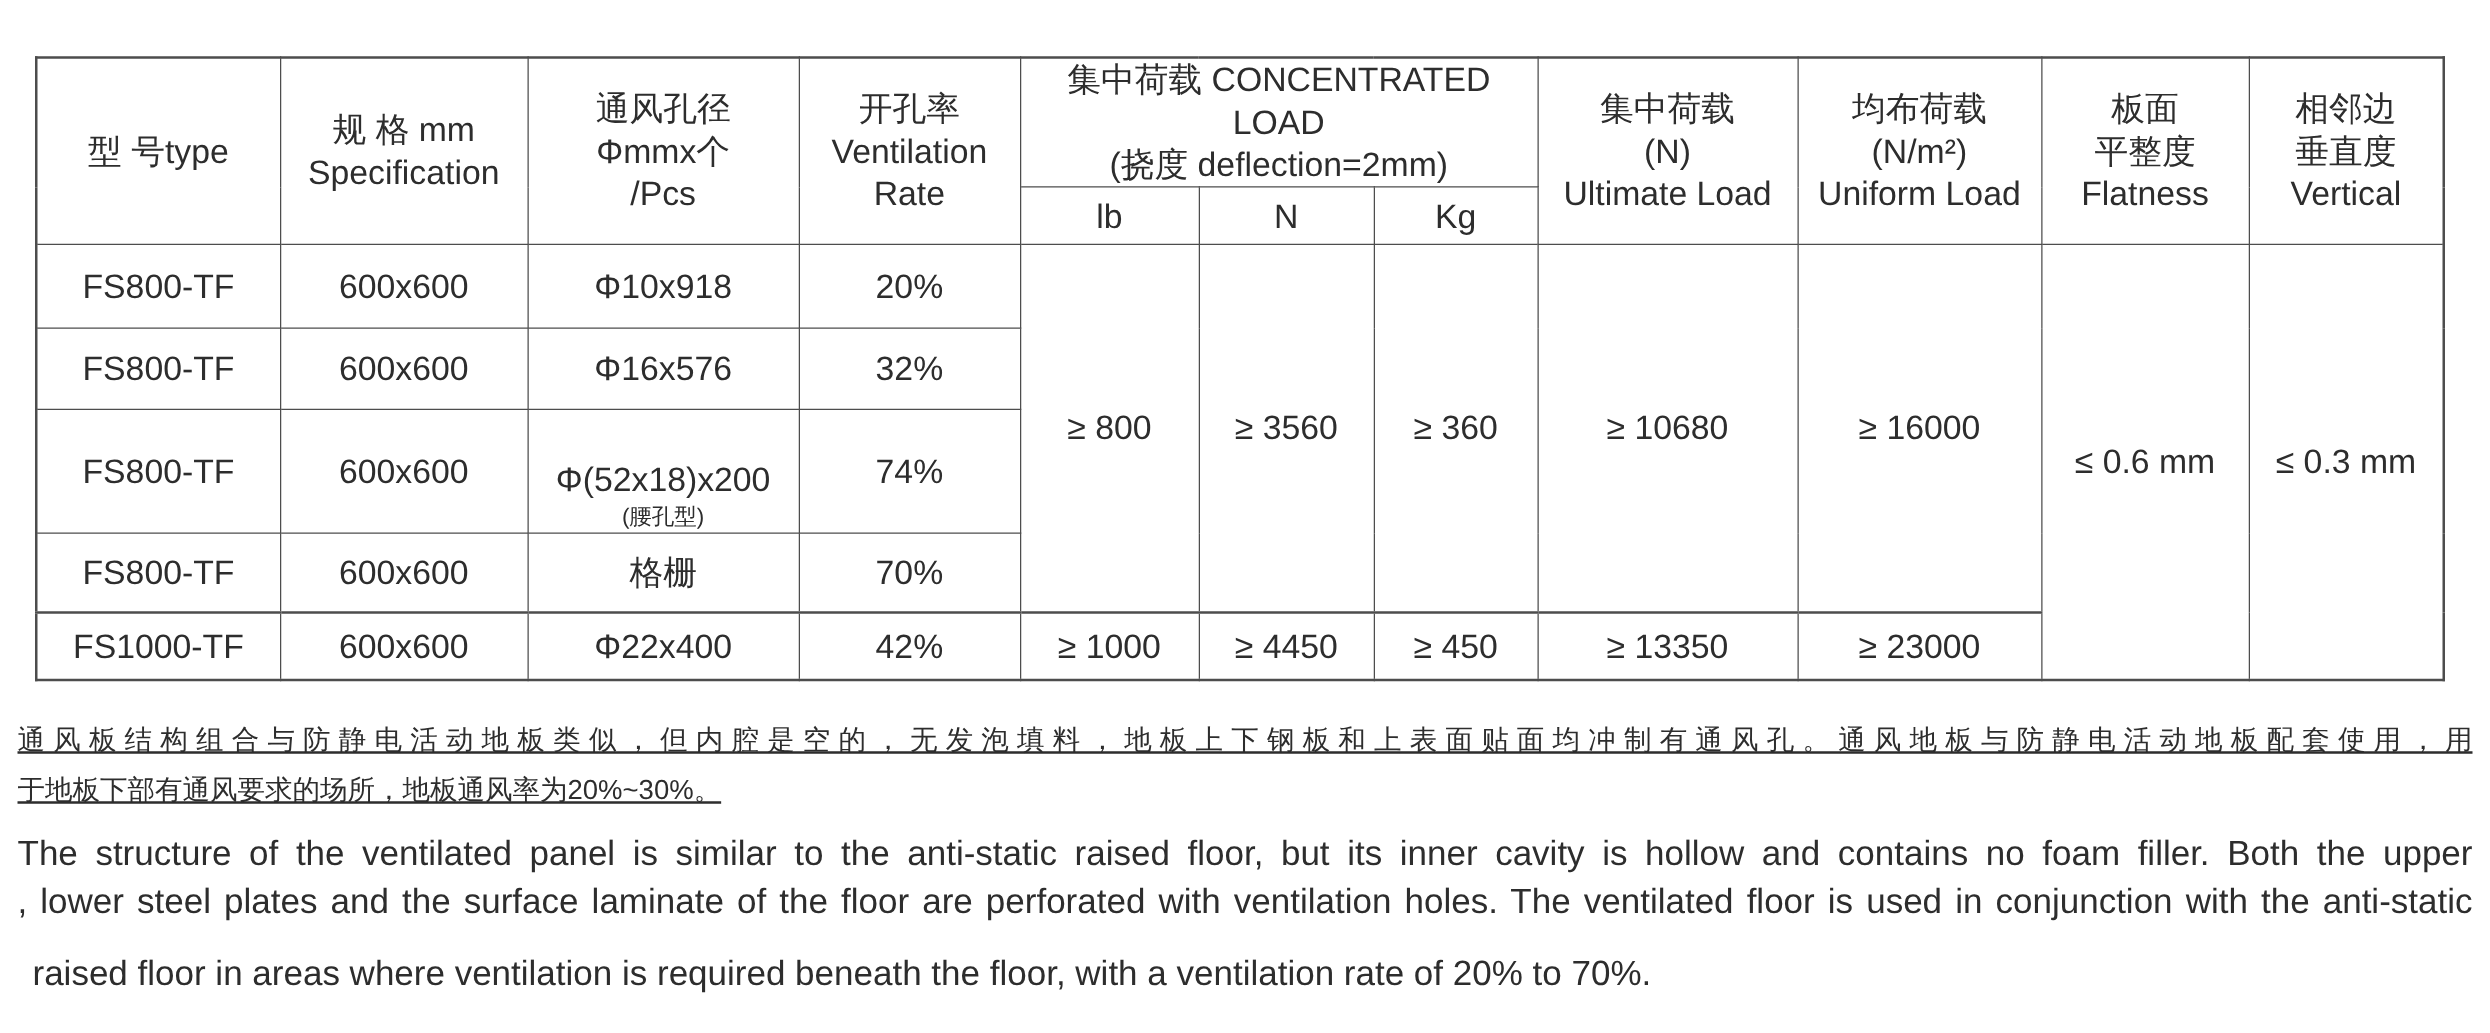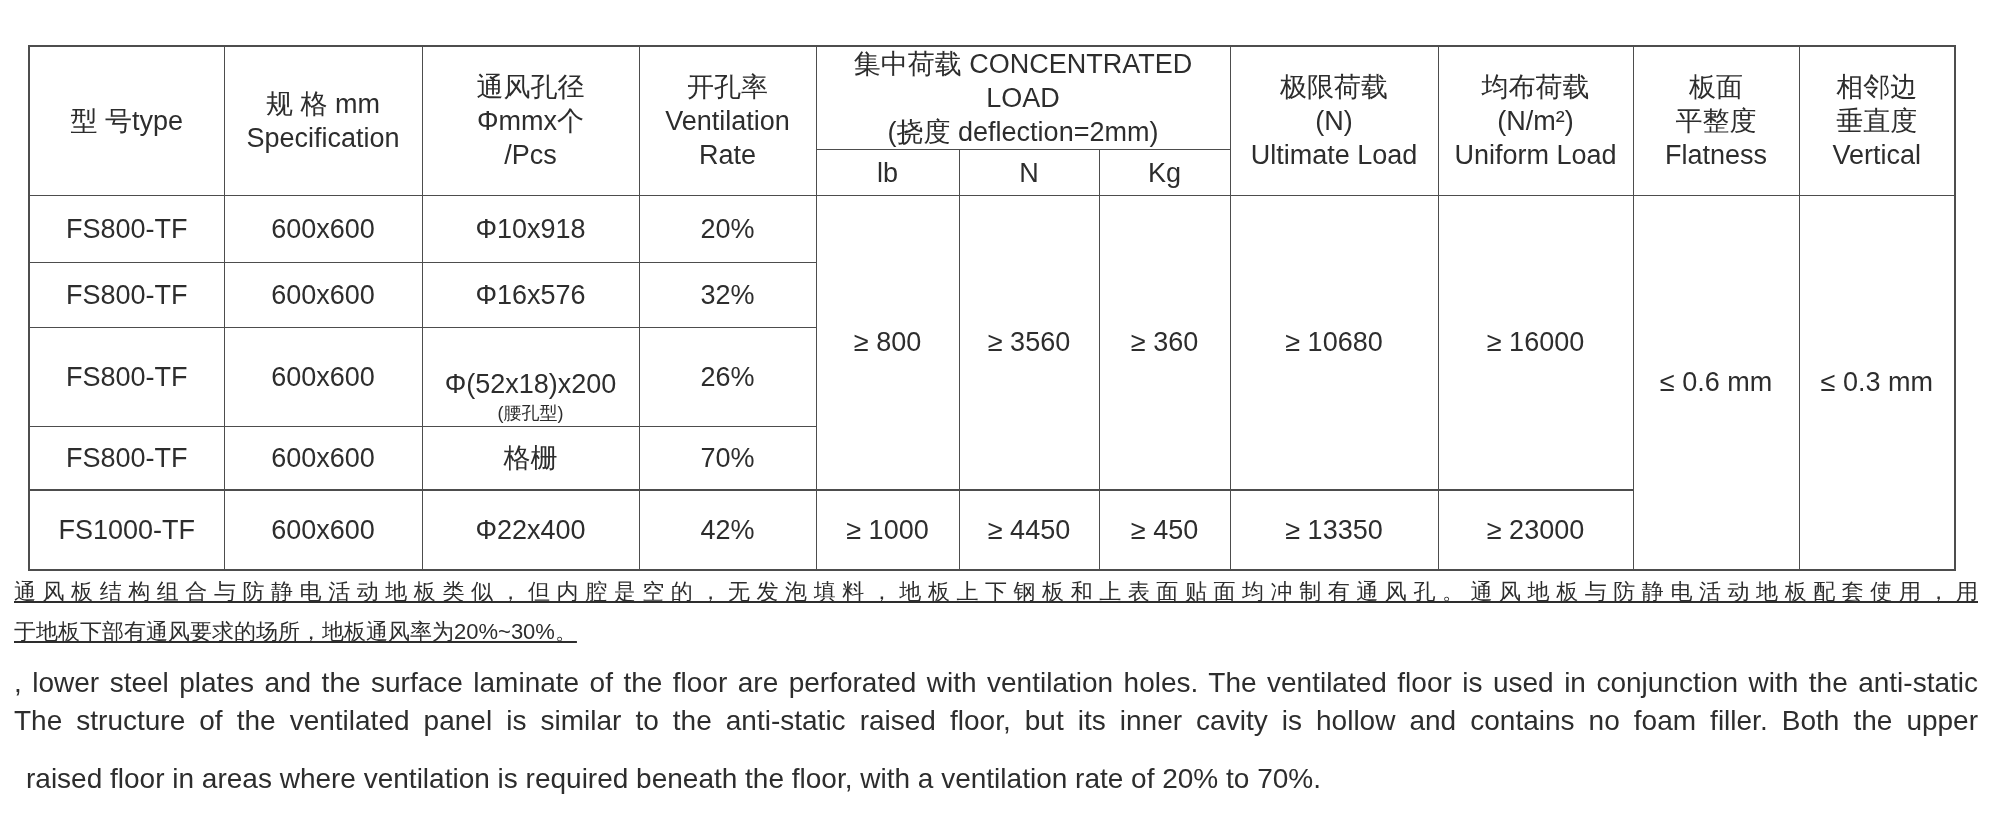--- a/index.html
+++ b/index.html
@@ -23,21 +23,21 @@
     font-size:27px;
     line-height:34px;
     overflow:hidden;
   }
   tr.hrow1{height:94px;}
   tr.hrow2{height:46px;}
   tr.brow1{height:67px;}
   tr.brow2{height:65px;}
   tr.brow3{height:90px;}
   tr.brow4{height:63px;}
-  tr.brow5{height:80px;}
+  tr.brow5{height:54px;}
   tr.brow5 td{border-top-width:2px;}
   .hline{display:block;}
   .hole-note{font-size:18px;line-height:26px;display:block;}
   .hole-main{display:block;line-height:32px;margin-top:40px;}
   .desc{
     position:absolute;left:14px;top:572px;width:1964px;
   }
   .desc .zh-line{
     font-size:22px;line-height:40px;white-space:nowrap;text-decoration:underline;
   }
@@ -83,21 +83,21 @@
     <td rowspan="2">
       <span class="hline">开孔率</span>
       <span class="hline">Ventilation</span>
       <span class="hline">Rate</span>
     </td>
     <td colspan="3">
       <span class="hline">集中荷载 CONCENTRATED LOAD</span>
       <span class="hline">(挠度 deflection=2mm)</span>
     </td>
     <td rowspan="2">
-      <span class="hline">极限荷载</span>
+      <span class="hline">集中荷载</span>
       <span class="hline">(N)</span>
       <span class="hline">Ultimate Load</span>
     </td>
     <td rowspan="2">
       <span class="hline">均布荷载</span>
       <span class="hline">(N/m²)</span>
       <span class="hline">Uniform Load</span>
     </td>
     <td rowspan="2">
       <span class="hline">板面</span>
@@ -138,21 +138,21 @@
     <td>32%</td>
   </tr>
 
   <tr class="brow3">
     <td>FS800-TF</td>
     <td>600x600</td>
     <td>
       <span class="hole-main">Φ(52x18)x200</span>
       <span class="hole-note">(腰孔型)</span>
     </td>
-    <td>26%</td>
+    <td>74%</td>
   </tr>
 
   <tr class="brow4">
     <td>FS800-TF</td>
     <td>600x600</td>
     <td>格栅</td>
     <td>70%</td>
   </tr>
 
   <tr class="brow5">
@@ -166,17 +166,17 @@
     <td>≥ 13350</td>
     <td>≥ 23000</td>
   </tr>
 </tbody>
   </table>
 
 <div class="desc">
   <div class="zh-line just">通风板结构组合与防静电活动地板类似，但内腔是空的，无发泡填料，地板上下钢板和上表面贴面均冲制有通风孔。通风地板与防静电活动地板配套使用，用</div>
   <div class="zh-line">于地板下部有通风要求的场所，地板通风率为20%~30%。</div>
   <div class="en-block">
+    <div class="en-line just">The structure of the ventilated panel is similar to the anti-static raised floor, but its inner cavity is hollow and contains no foam filler. Both the upper</div>
     <div class="en-line just">, lower steel plates and the surface laminate of the floor are perforated with ventilation holes. The ventilated floor is used in conjunction with the anti-static</div>
-    <div class="en-line just">The structure of the ventilated panel is similar to the anti-static raised floor, but its inner cavity is hollow and contains no foam filler. Both the upper</div>
     <div class="en-line en-indent">raised floor in areas where ventilation is required beneath the floor, with a ventilation rate of 20% to 70%.</div>
   </div>
 </div>
 
 </body></html>

